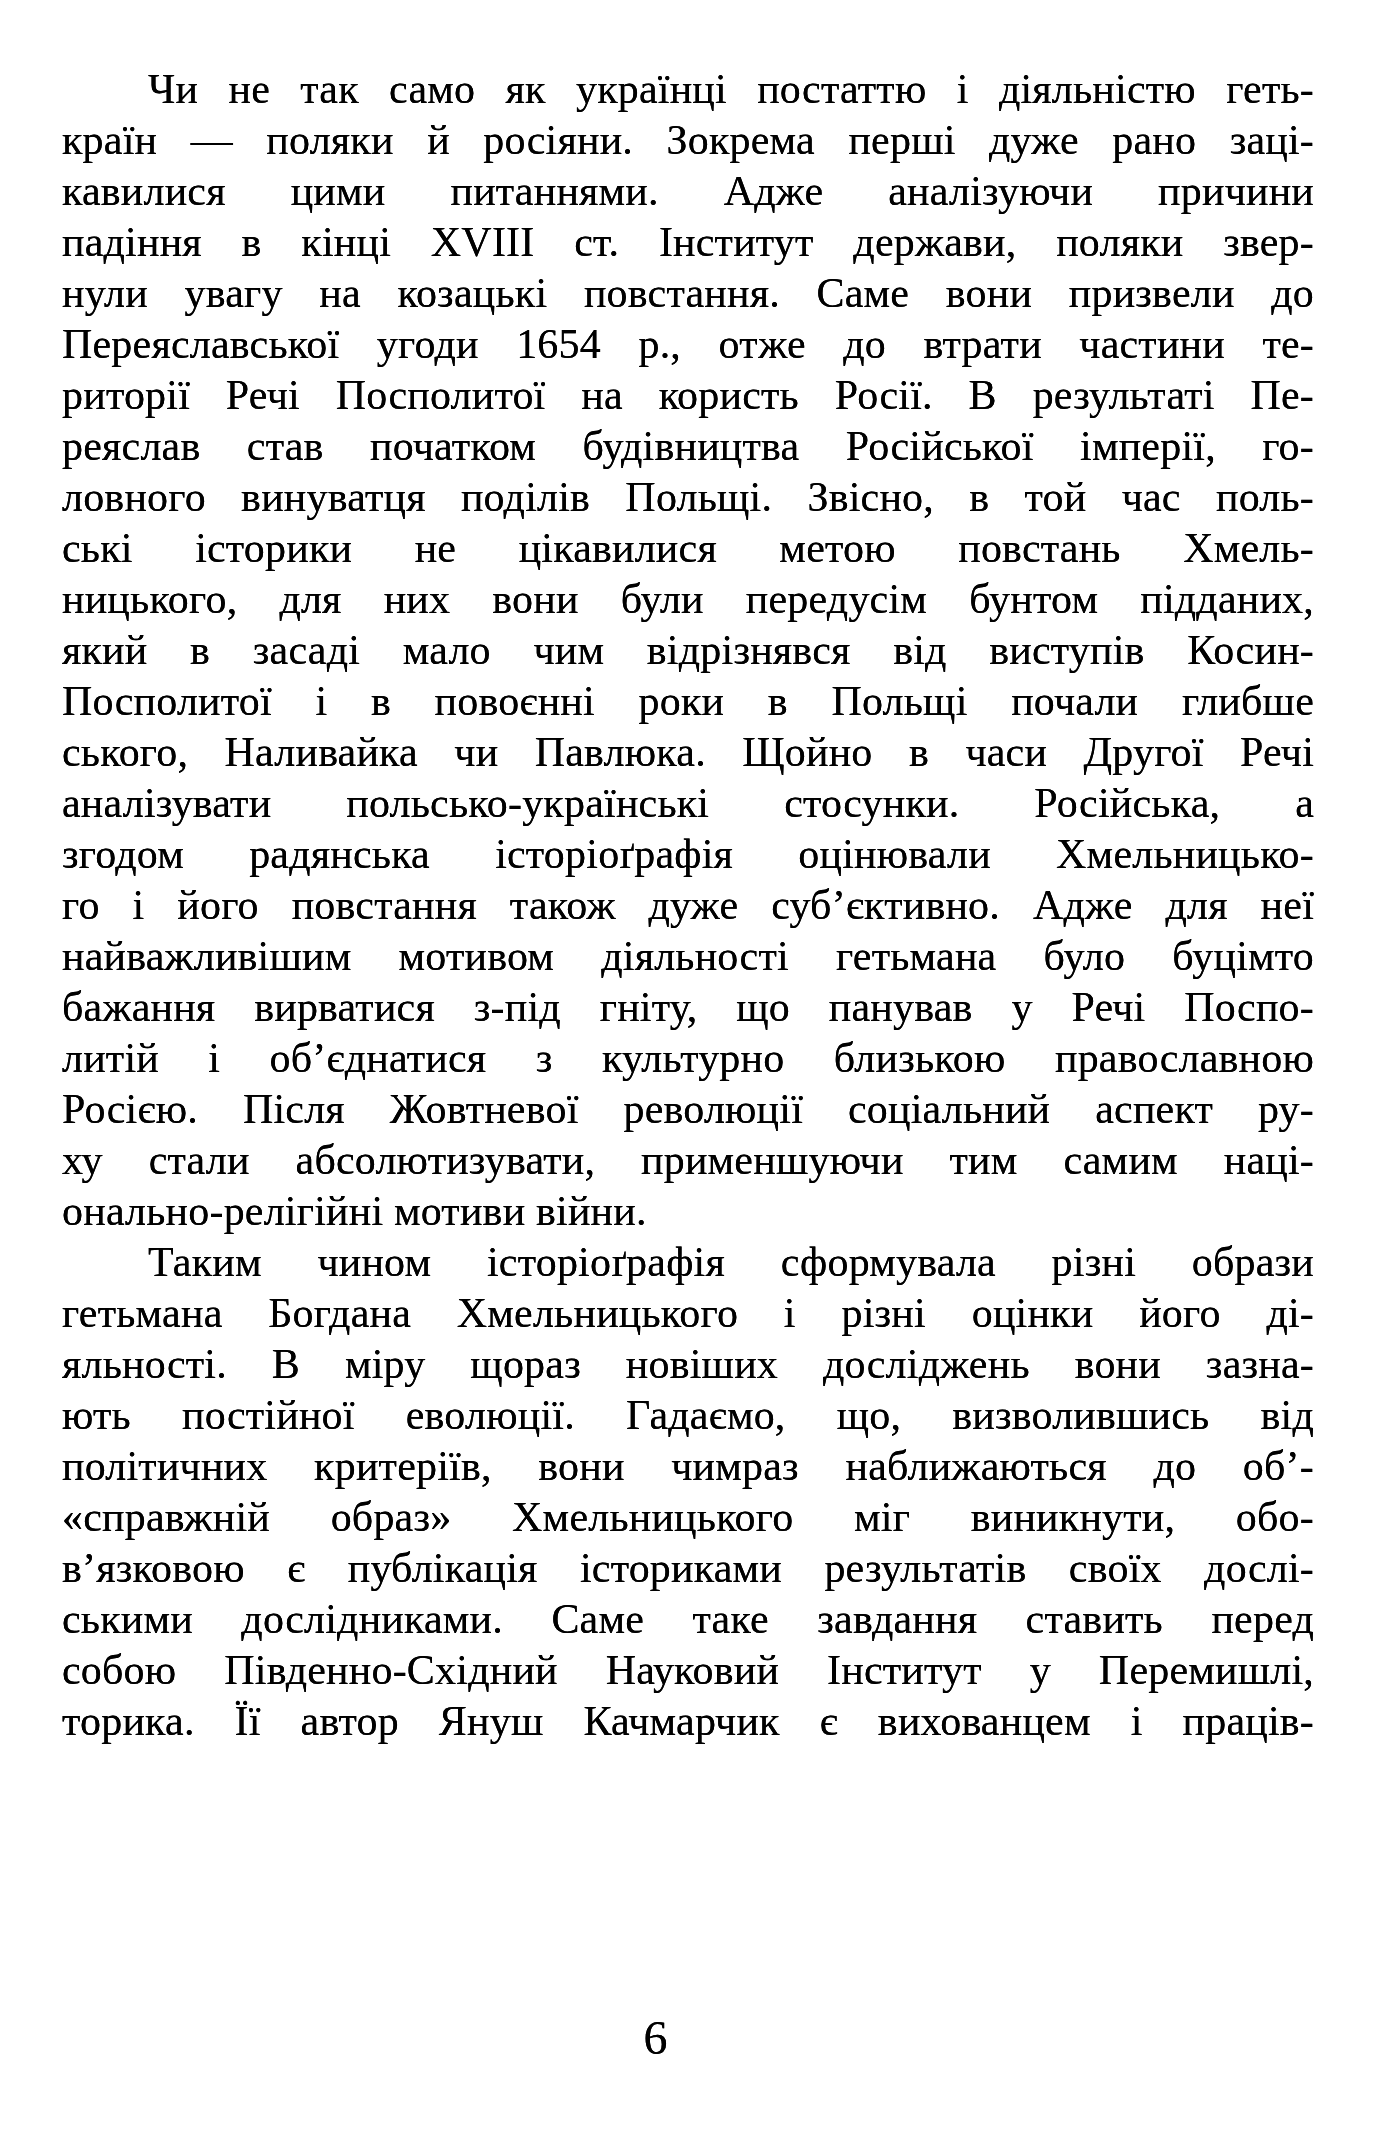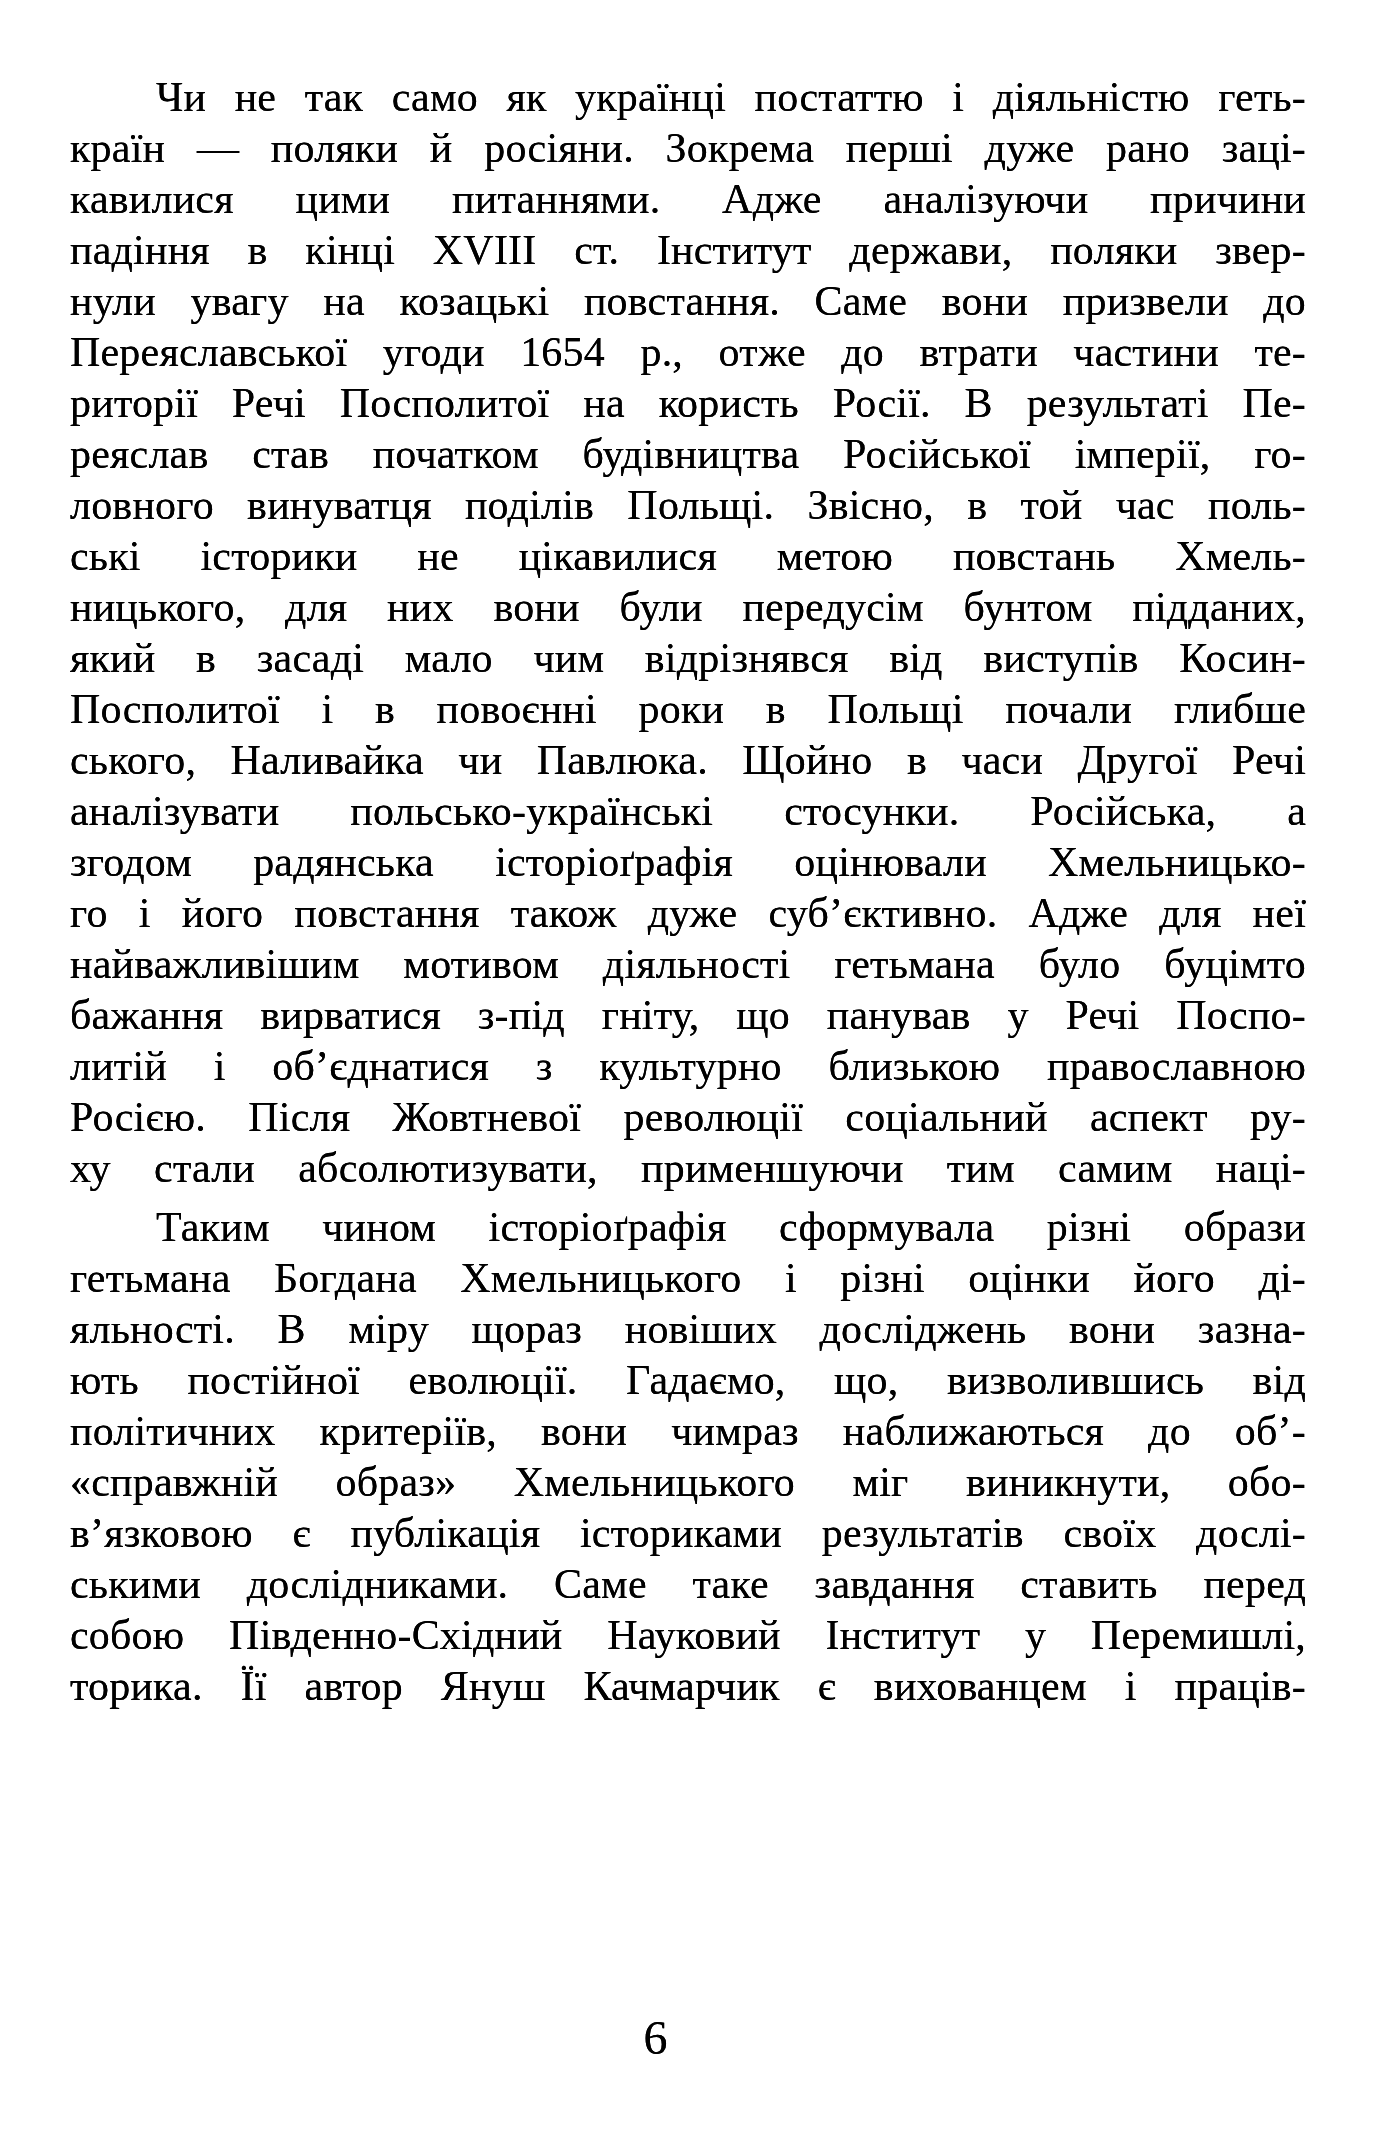--- a/index.html
+++ b/index.html
@@ -23,21 +23,21 @@
     height: 2132px;
     background: #ffffff;
   }
   .text-block {
     position: absolute;
     left: 62px;
     top: 64px;
     width: 1252px;
   }
   .para {
-    margin: 8px;
+    margin: 0;
     padding: 0;
   }
   .line {
     font-size: 42px;
     line-height: 51px;
     white-space: normal;
     text-align: justify;
     text-align-last: justify;
     letter-spacing: 0.2px;
     text-shadow: 0 0 0.6px #000;
@@ -83,20 +83,21 @@
       <div class="line">Посполитої і в повоєнні роки в Польщі почали глибше</div>
       <div class="line">ського, Наливайка чи Павлюка. Щойно в часи Другої Речі</div>
       <div class="line">аналізувати польсько-українські стосунки. Російська, а</div>
       <div class="line">згодом радянська історіоґрафія оцінювали Хмельницько-</div>
       <div class="line">го і його повстання також дуже суб’єктивно. Адже для неї</div>
       <div class="line">найважливішим мотивом діяльності гетьмана було буцімто</div>
       <div class="line">бажання вирватися з-під гніту, що панував у Речі Поспо-</div>
       <div class="line">литій і об’єднатися з культурно близькою православною</div>
       <div class="line">Росією. Після Жовтневої революції соціальний аспект ру-</div>
       <div class="line">ху стали абсолютизувати, применшуючи тим самим наці-</div>
+      <div class="line short">онально-релігійні мотиви війни.</div>
     </div>
 
     <div class="para">
       <div class="line first">Таким чином історіоґрафія сформувала різні образи</div>
       <div class="line">гетьмана Богдана Хмельницького і різні оцінки його ді-</div>
       <div class="line">яльності. В міру щораз новіших досліджень вони зазна-</div>
       <div class="line">ють постійної еволюції. Гадаємо, що, визволившись від</div>
       <div class="line">політичних критеріїв, вони чимраз наближаються до об’-</div>
       <div class="line">«справжній образ» Хмельницького міг виникнути, обо-</div>
       <div class="line">в’язковою є публікація істориками результатів своїх дослі-</div>

